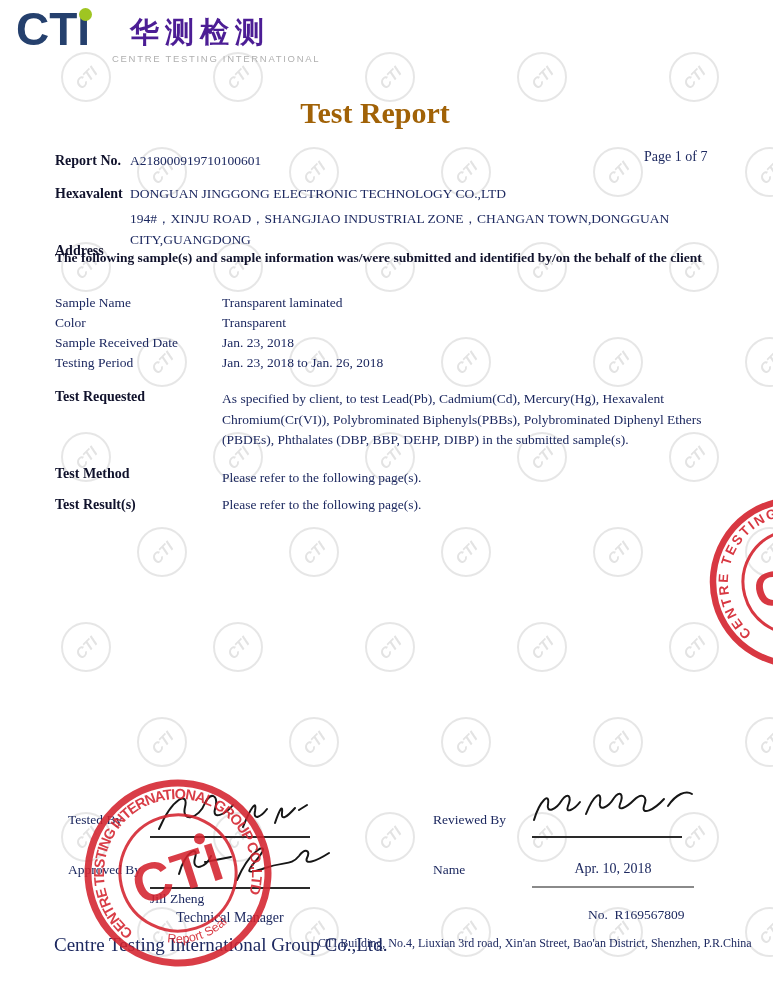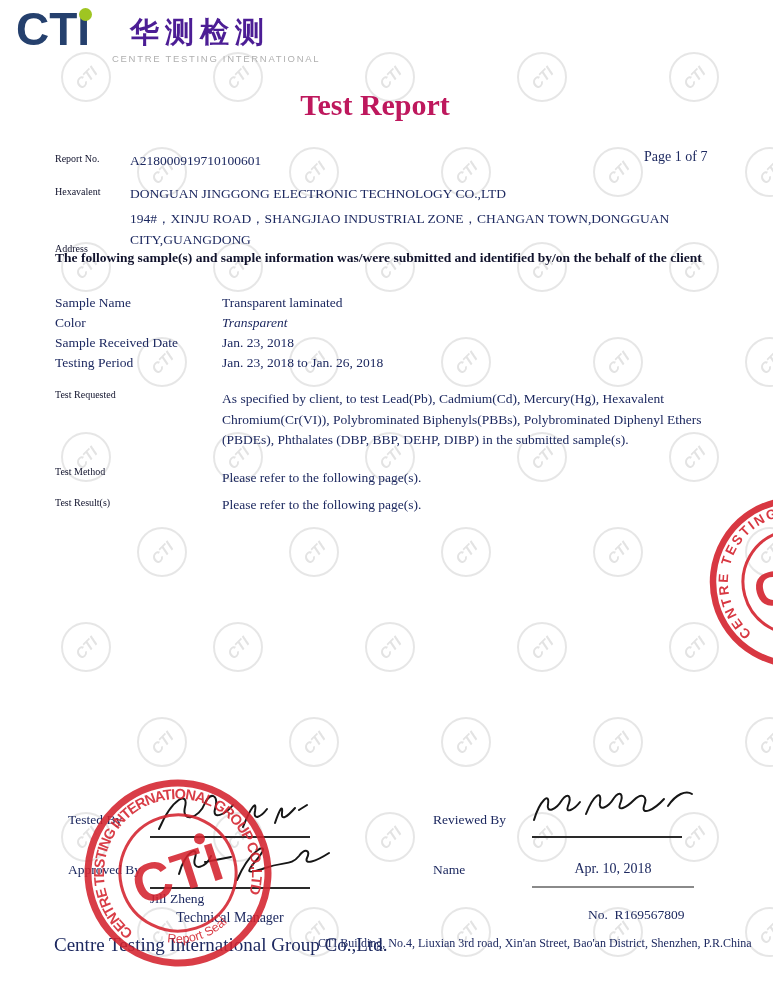--- a/index.html
+++ b/index.html
@@ -1,28 +1,28 @@
 <!DOCTYPE html>
 <html><head>
 <meta charset="utf-8">
 <style>
   html,body{margin:0;padding:0;}
   .page{position:relative;width:773px;height:982px;background:#fff;overflow:hidden;
         font-family:"Liberation Serif",serif;color:#1d2960;}
   .abs{position:absolute;}
-  .lbl{font-weight:normal;color:#10122c;font-size:10px;}
+  .lbl{font-weight:bold;color:#10122c;font-size:14px;}
   .val{font-size:13.5px;color:#1d2960;}
   
   .logo-cti{left:16px;top:6px;font-family:"Liberation Sans",sans-serif;font-weight:bold;
             font-size:46px;color:#25406d;letter-spacing:0px;line-height:1;}
   .logo-dot{left:79px;top:8px;width:13px;height:13px;border-radius:50%;background:#9fc522;}
   .logo-cn{left:110px;top:17px;font-size:29px;color:#4c1d95;letter-spacing:6px;font-weight:bold;line-height:1.1;margin-left:20px;}
   .logo-sub{left:112px;top:53px;font-family:"Liberation Sans",sans-serif;font-size:9.5px;
             color:#b0b0b0;letter-spacing:1.7px;}
-  .title{left:0;top:88px;width:750px;text-align:center;font-size:30px;font-weight:bold;color:#be185d;}
+  .title{left:0;top:96px;width:750px;text-align:center;font-size:30px;font-weight:bold;color:#a16207;}
   .intro{left:55px;top:249px;width:652px;font-weight:bold;color:#10122c;font-size:13.5px;line-height:18px;}
   .wm{position:absolute;width:46px;height:46px;border:2.5px solid #d8d8d8;border-radius:50%;
       display:flex;align-items:center;justify-content:center;opacity:.62;z-index:0;}
   .wm span{font-family:"Liberation Sans",sans-serif;font-style:italic;font-weight:bold;
            font-size:15px;color:#d2d2d2;transform:rotate(-45deg);}
   .content{position:relative;z-index:1;}
   .sigline{height:1.6px;background:#2a2a2a;}
   .stamp{z-index:2;}
   .sig{z-index:2;}
   .footer-small{font-size:12px;color:#1d2960;}
@@ -202,21 +202,21 @@
     <div class="abs val" style="left:130px;top:186px;text-align:center;">DONGUAN JINGGONG ELECTRONIC TECHNOLOGY CO.,LTD</div>
 
     <div class="abs lbl" style="left:55px;top:209px;margin-top:34px;">Address</div>
     <div class="abs val" style="left:130px;top:209px;width:600px;line-height:20.5px;">194#，XINJU ROAD，SHANGJIAO INDUSTRIAL ZONE，CHANGAN TOWN,DONGGUAN CITY,GUANGDONG</div>
 
     <div class="abs intro">The following sample(s) and sample information was/were submitted and identified by/on the behalf of the client</div>
 
     <div class="abs val" style="left:55px;top:295px;">Sample Name</div>
     <div class="abs val" style="left:222px;top:295px;">Transparent laminated</div>
     <div class="abs val" style="left:55px;top:315px;">Color</div>
-    <div class="abs val" style="left:222px;top:315px;font-style:italic;">Transparent</div>
+    <div class="abs val" style="left:222px;top:315px;">Transparent</div>
     <div class="abs val" style="left:55px;top:335px;">Sample Received Date</div>
     <div class="abs val" style="left:222px;top:335px;">Jan. 23, 2018</div>
     <div class="abs val" style="left:55px;top:355px;">Testing Period</div>
     <div class="abs val" style="left:222px;top:355px;">Jan. 23, 2018 to Jan. 26, 2018</div>
 
     <div class="abs lbl" style="left:55px;top:389px;">Test Requested</div>
     <div class="abs val" style="left:222px;top:389px;width:508px;line-height:20.5px;">As specified by client, to test Lead(Pb), Cadmium(Cd), Mercury(Hg), Hexavalent Chromium(Cr(VI)), Polybrominated Biphenyls(PBBs), Polybrominated Diphenyl Ethers (PBDEs), Phthalates (DBP, BBP, DEHP, DIBP) in the submitted sample(s).</div>
 
     <div class="abs lbl" style="left:55px;top:466px;">Test Method</div>
     <div class="abs val" style="left:222px;top:470px;">Please refer to the following page(s).</div>

